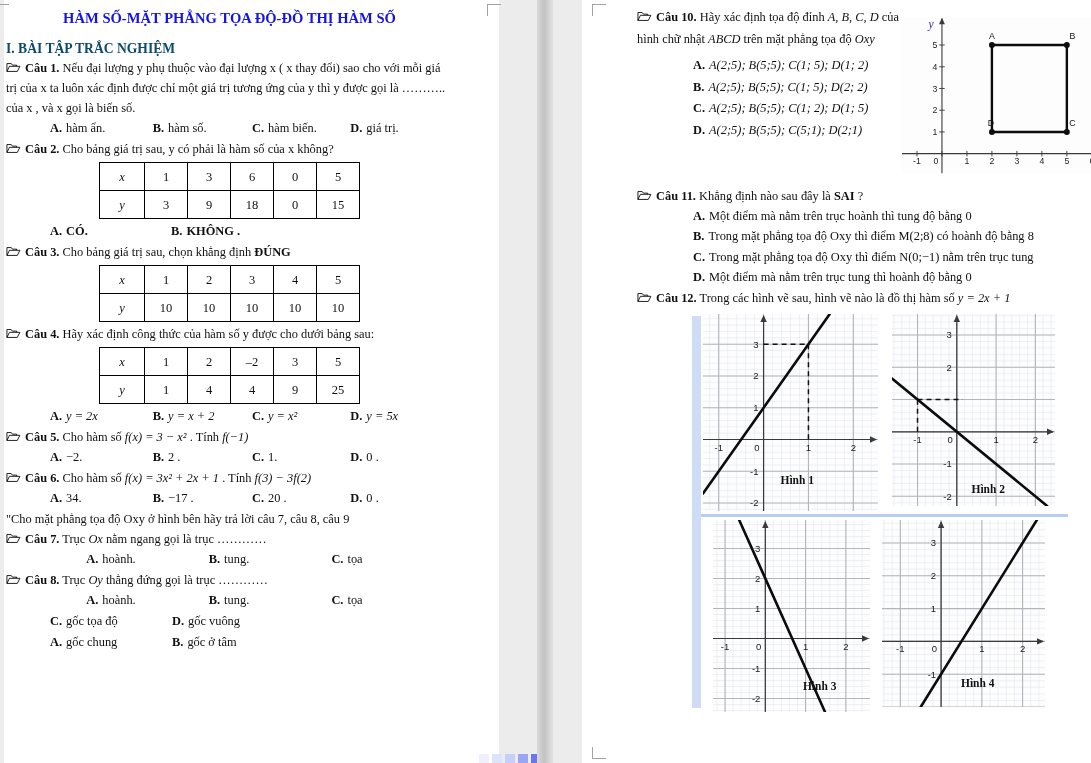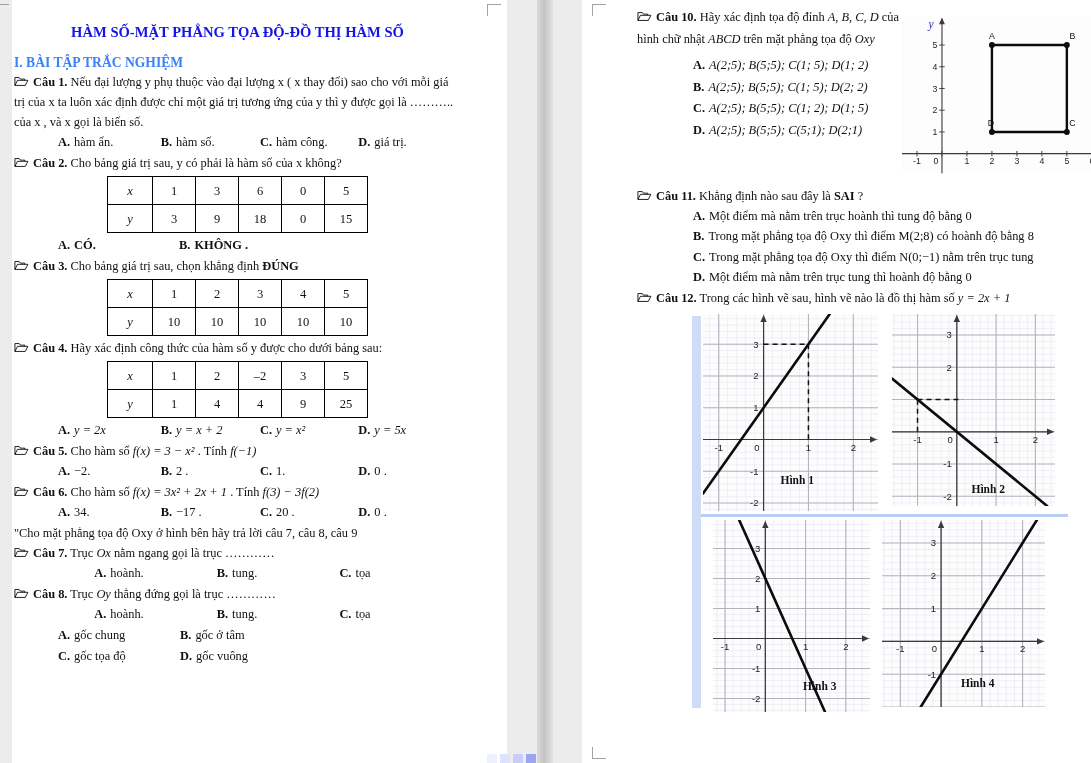--- a/index.html
+++ b/index.html
@@ -1,24 +1,24 @@
 <!DOCTYPE html>
 <html><head>
 <meta charset="utf-8">
 <style>
   html,body{margin:0;padding:0;}
   body{width:1091px;height:763px;overflow:hidden;background:#ececec;position:relative;
        font-family:"Liberation Serif","DejaVu Serif",serif;color:#111;}
   .page{position:absolute;top:0;height:763px;background:#fff;}
-  .page-l{left:12px;width:495px;padding:22px 46px 0 2px;box-sizing:border-box;}
+  .page-l{left:4px;width:495px;padding:8px 46px 0 2px;box-sizing:border-box;}
   .pgap{position:absolute;top:0;left:537px;width:16px;height:763px;
         background:linear-gradient(to right,#d9d9d9,#c3c3c3 45%,#e3e3e3);}
   .page-r{left:582px;width:538px;padding:6px 8px 0 55px;box-sizing:border-box;}
   .title{color:#1414e6;font-weight:bold;font-size:14.6px;text-align:center;margin:2px 0 14px 0;}
-  .section{color:#3b82f6;font-weight:bold;font-size:13.6px;margin:0 0 1px 0;}
+  .section{color:#0c4a6e;font-weight:bold;font-size:13.6px;margin:0 0 1px 0;}
   .q{font-size:12.4px;line-height:20px;}
   .qhead{min-height:20px;}
   .qnum{font-weight:bold;}
   .ficon{display:inline-block;width:16px;height:11px;margin-right:3px;vertical-align:-1px;}
   .mf{font-style:italic;}
   .opts{display:flex;margin-left:44px;line-height:21px;}
   .opts .opt{white-space:nowrap;}
   .o4 .opt{width:118px;} .o4 .opt:nth-child(2){width:114px;} .o4 .opt:nth-child(3){width:113px;}
   .o3 .opt{width:122px;text-align:center;} .o3 .opt:nth-child(2){width:114px;}
   .o2 .opt{width:121px;}
@@ -63,21 +63,21 @@
   <div class="title">HÀM SỐ-MẶT PHẲNG TỌA ĐỘ-ĐỒ THỊ HÀM SỐ</div>
   <div class="section">I. BÀI TẬP TRẮC NGHIỆM</div>
 
   <div class="q">
     <div class="qhead"><span class="ficon"><svg viewBox="0 0 20 14" width="16" height="11">
             <path d="M1 12 L1 2 L6.5 2 L8 4 L13.5 4 L13.5 5.5 M1 12 L4.2 5.5 L17.5 5.5 L14.2 12 Z" stroke="#000" fill="none" stroke-width="1.1"></path>
           </svg></span><b class="qnum">Câu 1.</b> <span>Nếu đại lượng y phụ thuộc vào đại lượng x ( x thay đổi) sao cho với mỗi giá trị của x ta luôn xác định được chỉ một giá trị tương ứng của y thì y được gọi là ……….. của x , và x gọi là biến số.</span></div>
     <div class="opts o4">
       <span class="opt"><b class="ol">A.</b><span>hàm ẩn.</span></span>
       <span class="opt"><b class="ol">B.</b><span>hàm số.</span></span>
-      <span class="opt"><b class="ol">C.</b><span>hàm công.</span></span>
+      <span class="opt"><b class="ol">C.</b><span>hàm biến.</span></span>
       <span class="opt"><b class="ol">D.</b><span>giá trị.</span></span>
     </div>
   </div>
 
   <div class="q">
     <div class="qhead"><span class="ficon"><svg viewBox="0 0 20 14" width="16" height="11">
             <path d="M1 12 L1 2 L6.5 2 L8 4 L13.5 4 L13.5 5.5 M1 12 L4.2 5.5 L17.5 5.5 L14.2 12 Z" stroke="#000" fill="none" stroke-width="1.1"></path>
           </svg></span><b class="qnum">Câu 2.</b> <span>Cho bảng giá trị sau, y có phải là hàm số của x không?</span></div>
     <table class="vtab">
       <tbody>
@@ -206,26 +206,26 @@
           </svg></span><b class="qnum">Câu 8.</b> <span>Trục </span><span class="mf">Oy</span><span> thẳng đứng gọi là trục …………</span></div>
     <div class="opts o3">
       <span class="opt"><b class="ol">A.</b><span>hoành.</span></span>
       <span class="opt"><b class="ol">B.</b><span>tung.</span></span>
       <span class="opt"><b class="ol">C.</b><span>tọa</span></span>
     </div>
   </div>
 
   <div class="q">
     <div class="opts o2w">
+      <span class="opt"><b class="ol">C.</b><span>gốc tọa độ</span></span>
+      <span class="opt"><b class="ol">D.</b><span>gốc vuông</span></span>
+    </div>
+    <div class="opts o2w">
       <span class="opt"><b class="ol">A.</b><span>gốc chung</span></span>
       <span class="opt"><b class="ol">B.</b><span>gốc ở tâm</span></span>
-    </div>
-    <div class="opts o2w">
-      <span class="opt"><b class="ol">C.</b><span>gốc tọa độ</span></span>
-      <span class="opt"><b class="ol">D.</b><span>gốc vuông</span></span>
     </div>
   </div>
 
   <div class="logo">
     <span style="background:#eef1fd"></span>
     <span style="background:#dde3fb"></span>
     <span style="background:#c6cef9"></span>
     <span style="background:#9aa5f3"></span>
     <span style="background:#6a76ee"></span>
   </div>

